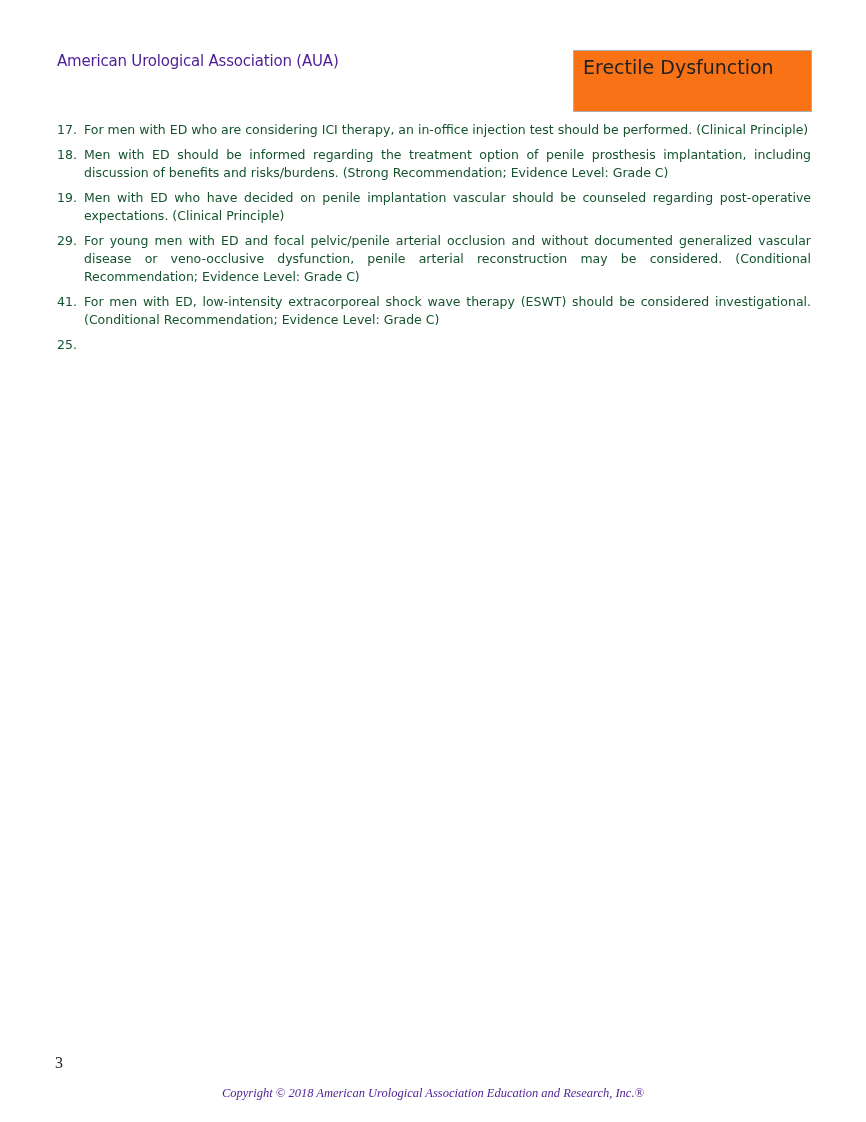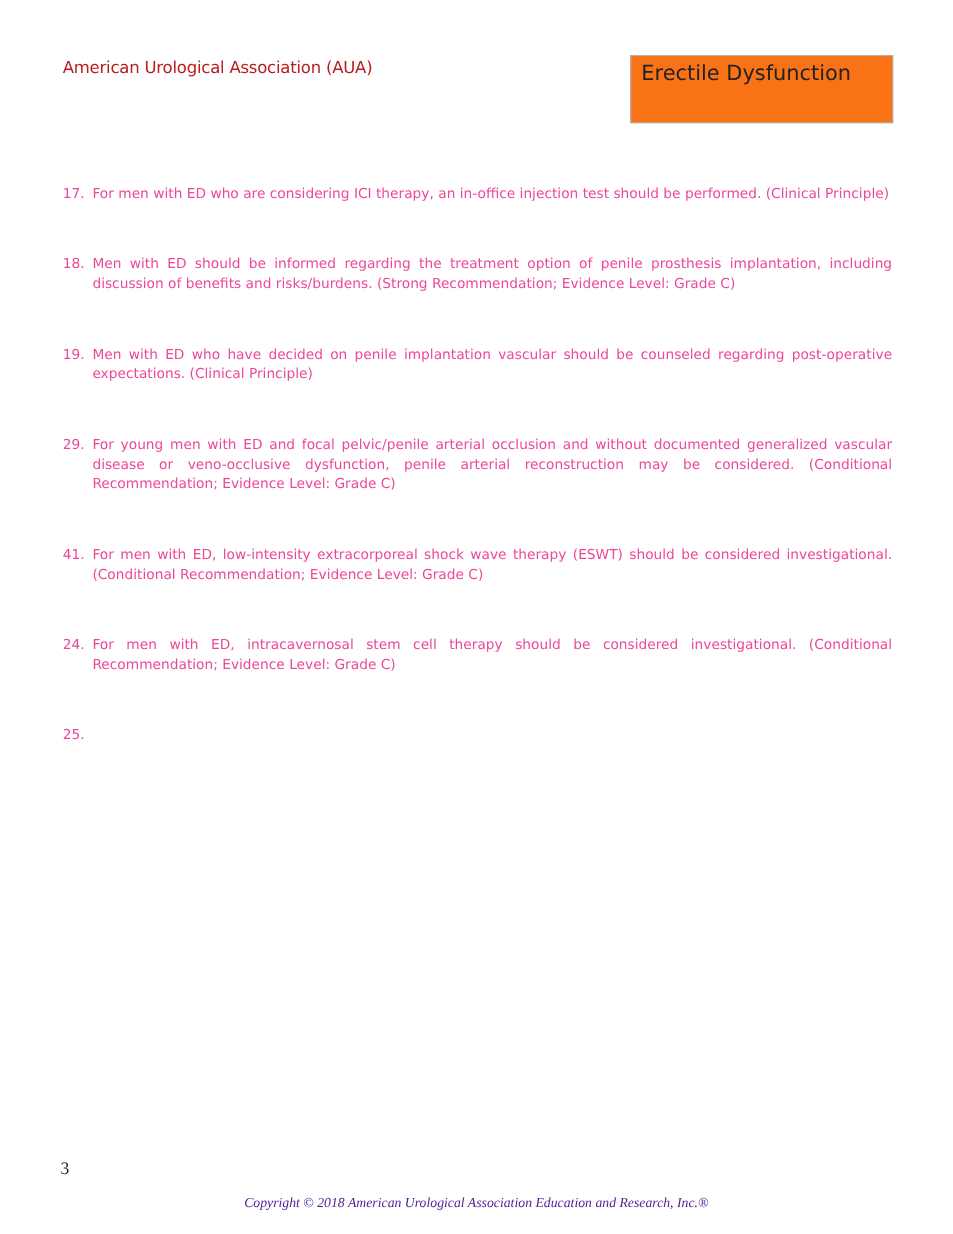--- a/index.html
+++ b/index.html
@@ -11,21 +11,21 @@
     background: #ffffff;
     font-family: "DejaVu Sans", sans-serif;
     overflow: hidden;
   }
   .header-org {
     position: absolute;
     left: 57px;
     top: 52px;
     font-size: 15px;
     letter-spacing: -0.2px;
-    color: #b91c1c;
+    color: #4c1d95;
   }
   .title-box {
     position: absolute;
     left: 573px;
     top: 50px;
     width: 239px;
     height: 62px;
     border: 1px solid #b0b0b0;
     background: #f97316;
     padding: 5px 9px;
@@ -38,23 +38,22 @@
     top: 121px;
     width: 754px;
     list-style: none;
   }
   .guideline-item {
     position: relative;
     padding-left: 27px;
     margin-bottom: 7px;
     font-size: 12.5px;
     line-height: 18px;
-    color: #ec4899;
+    color: #14532d;
     text-align: justify;
-    margin-top: 46px;
   }
   .guideline-num {
     position: absolute;
     left: 0;
     top: 0;
   }
   .page-number {
     position: absolute;
     left: 55px;
     top: 1054px;
@@ -106,24 +105,20 @@
       <span class="guideline-num">29.</span>
       <span class="guideline-text">For young men with ED and focal pelvic/penile arterial occlusion and without documented generalized vascular disease or veno-occlusive dysfunction, penile arterial reconstruction may be considered. (Conditional Recommendation; Evidence Level: Grade C)</span>
     </li>
 
 
     <li class="guideline-item">
       <span class="guideline-num">41.</span>
       <span class="guideline-text">For men with ED, low-intensity extracorporeal shock wave therapy (ESWT) should be considered investigational. (Conditional Recommendation; Evidence Level: Grade C)</span>
     </li>
 
-    <li class="guideline-item">
-      <span class="guideline-num">24.</span>
-      <span class="guideline-text">For men with ED, intracavernosal stem cell therapy should be considered investigational. (Conditional Recommendation; Evidence Level: Grade C)</span>
-    </li>
 
     <li class="guideline-item">
       <span class="guideline-num">25.</span>
     </li>
   </ol>
 
   <div class="page-number">3</div>
 
   <div class="copyright">Copyright © 2018 American Urological Association Education and Research, Inc.®</div>
 

